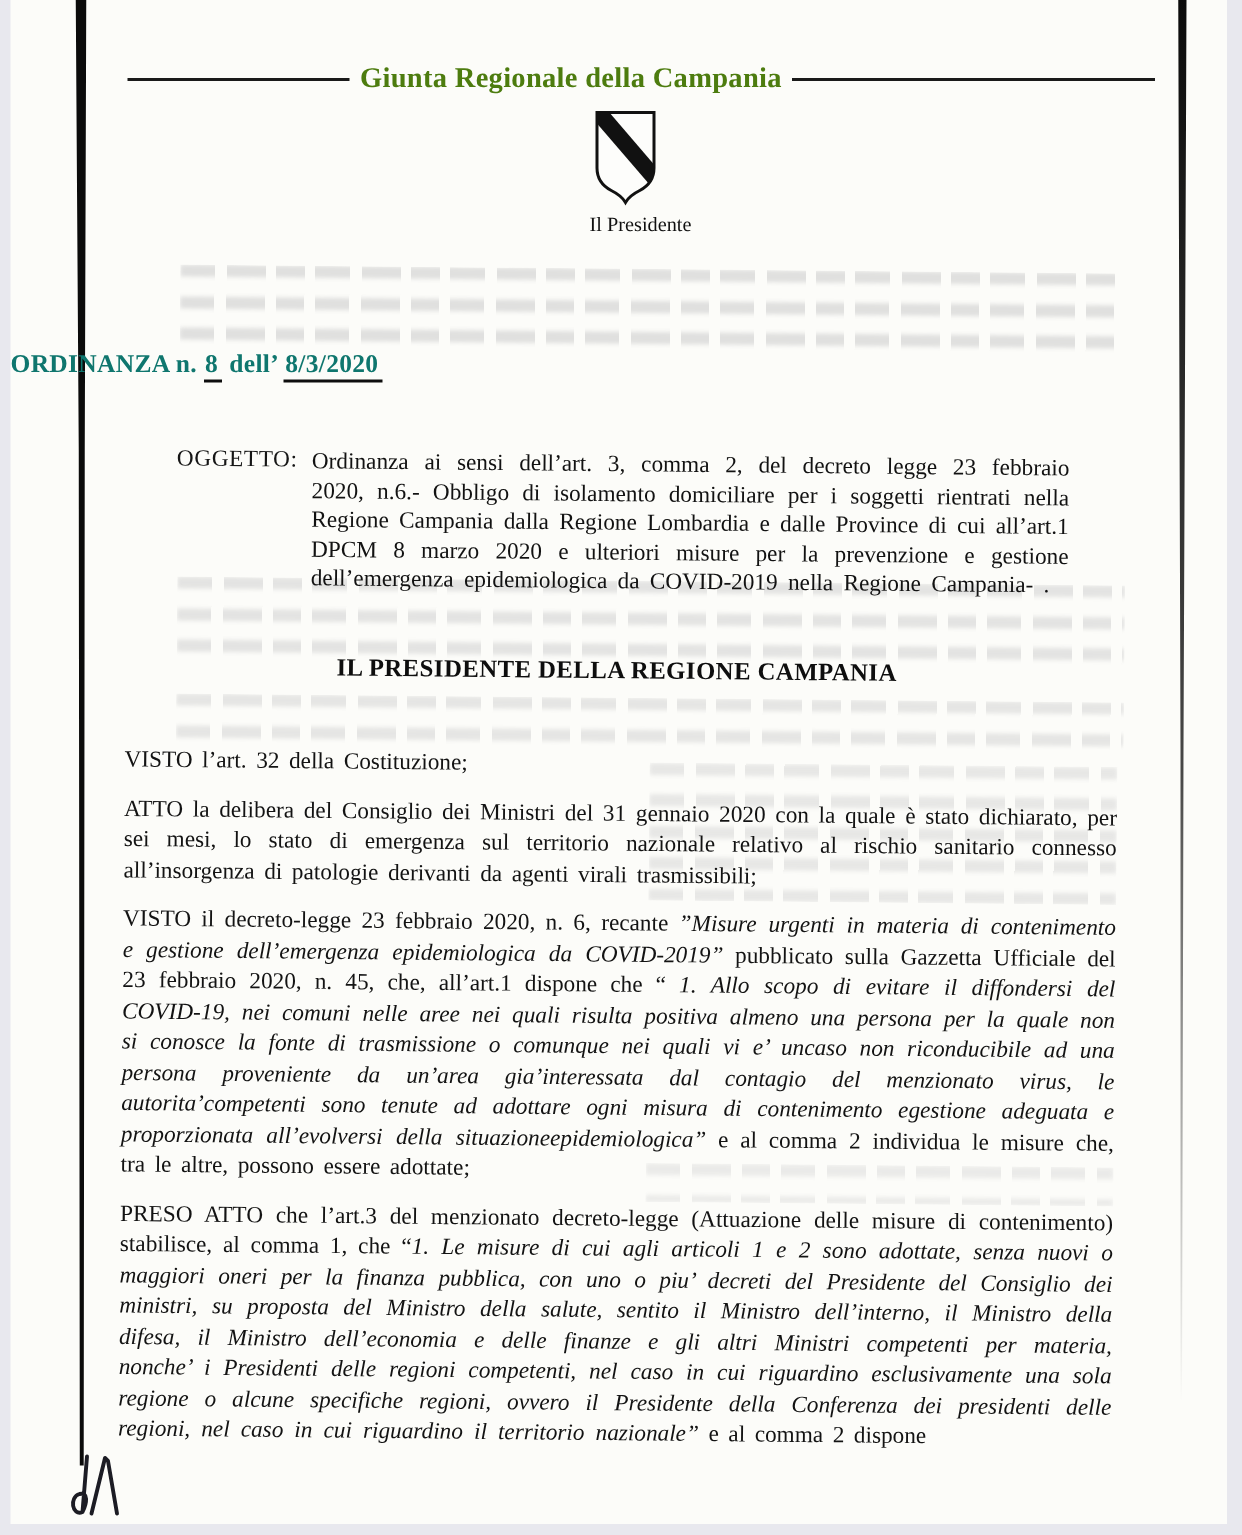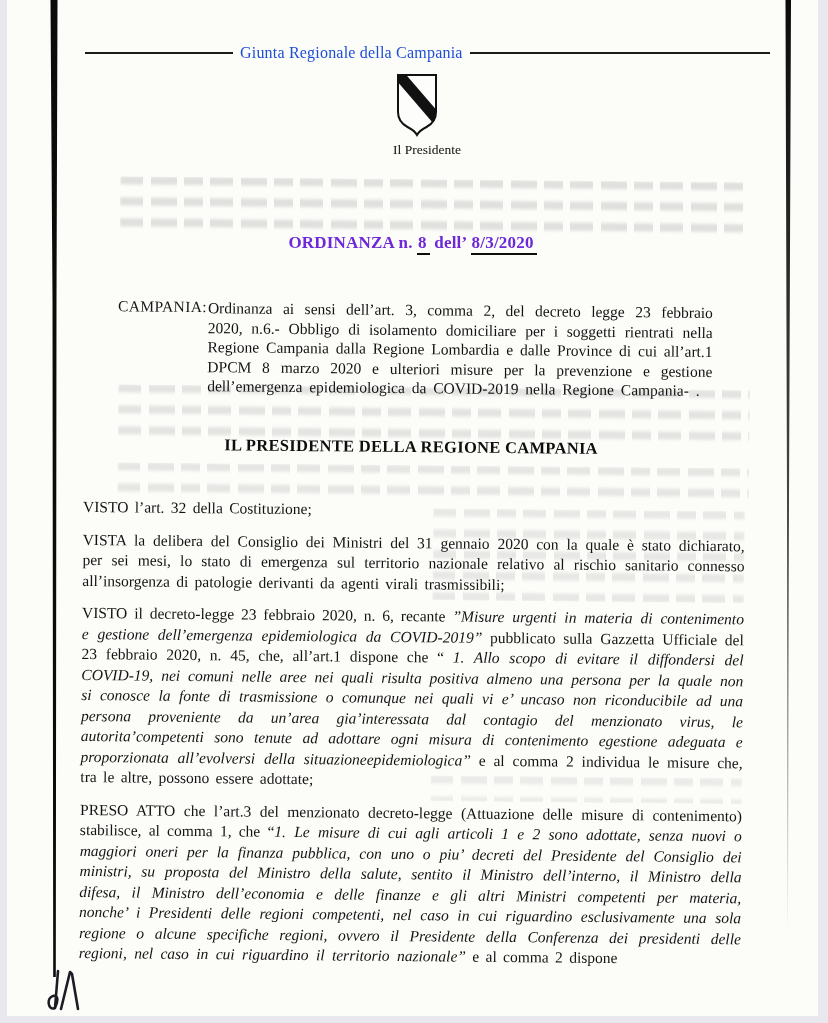--- a/index.html
+++ b/index.html
@@ -23,22 +23,22 @@
   .edge-right{left:774px;}
   
   .masthead{
     position:absolute;left:0;top:40px;width:811px;height:26px;
     display:flex;align-items:center;
   }
   .rule{height:2px;background:#1a1a1a;}
   .rule-left{margin-left:78px;width:148px;}
   .rule-right{flex:1;margin-right:48px;}
   .masthead-title{
-    font-size:16px;letter-spacing:.2px;
-    padding:0 7px;white-space:nowrap;color:#1d4ed8;
+    font-size:19px;letter-spacing:.2px;
+    padding:0 7px;white-space:nowrap;color:#4d7c0f;font-weight:bold;
   }
   .crest{position:absolute;left:388px;top:72px;width:44px;height:66px;}
   .office-line{
     position:absolute;left:0;top:142px;width:840px;
     text-align:center;font-size:13.5px;color:#101010;
   }
   
   .ghost{
     position:absolute;
     background:repeating-linear-gradient(180deg,rgba(96,96,104,.6) 0 8px,transparent 8px 21px);
@@ -48,22 +48,22 @@
     opacity:.30;
   }
   .ghost-a{left:112px;top:176px;width:628px;height:56px;}
   .ghost-b{left:112px;top:384px;width:632px;height:58px;opacity:.26;}
   .ghost-c{left:112px;top:462px;width:632px;height:34px;opacity:.24;}
   .ghost-d{left:428px;top:505px;width:312px;height:92px;opacity:.22;}
   .ghost-e{left:428px;top:772px;width:312px;height:26px;opacity:.18;}
   
   .ord-title{
     position:absolute;left:0;top:233px;width:811px;
-    text-align:center;font-weight:bold;font-size:17px;
-    letter-spacing:.2px;color:#6d28d9;
+    font-weight:bold;font-size:17px;
+    letter-spacing:.2px;color:#0f766e;
   }
   .u{border-bottom:2px solid #0e0e0e;padding:0 3px 1px 1px;}
   
   .content-tilt{
     position:absolute;left:0;top:0;width:811px;height:1016px;
     transform:rotate(.55deg);transform-origin:80px 300px;
   }
   .subject-row{position:absolute;left:111px;top:297px;width:600px;}
   .subject-label{
     position:absolute;left:0;top:0;font-size:15.5px;letter-spacing:.4px;
@@ -136,29 +136,29 @@
 
   <div class="content-tilt">
 
     <div class="ghost ghost-a"></div>
     <div class="ghost ghost-b"></div>
     <div class="ghost ghost-c"></div>
     <div class="ghost ghost-d"></div>
     <div class="ghost ghost-e"></div>
 
     <div class="subject-row">
-      <div class="subject-label">CAMPANIA:</div>
+      <div class="subject-label">OGGETTO:</div>
       <div class="subject-text">Ordinanza ai sensi dell’art. 3, comma 2, del decreto legge 23 febbraio 2020, n.6.- Obbligo di isolamento domiciliare per i soggetti rientrati nella Regione Campania dalla Regione Lombardia e dalle Province di cui all’art.1 DPCM 8 marzo 2020 e ulteriori misure per la prevenzione e  gestione dell’emergenza epidemiologica da COVID-2019 nella Regione Campania- .</div>
     </div>
 
     <div class="section-heading">IL PRESIDENTE DELLA REGIONE CAMPANIA</div>
 
     <div class="paragraphs">
         <p class="body-paragraph"><span class="seg-bold">VISTO</span><span class="seg-normal"> l’art. 32 della Costituzione;</span></p>
-        <p class="body-paragraph"><span class="seg-bold">VISTA</span><span class="seg-normal"> la delibera del Consiglio dei Ministri del 31 gennaio 2020 con la quale è stato dichiarato, per sei mesi, lo stato di emergenza sul territorio nazionale relativo al rischio sanitario connesso all’insorgenza di patologie derivanti da agenti virali trasmissibili;</span></p>
+        <p class="body-paragraph"><span class="seg-bold">ATTO</span><span class="seg-normal"> la delibera del Consiglio dei Ministri del 31 gennaio 2020 con la quale è stato dichiarato, per sei mesi, lo stato di emergenza sul territorio nazionale relativo al rischio sanitario connesso all’insorgenza di patologie derivanti da agenti virali trasmissibili;</span></p>
         <p class="body-paragraph"><span class="seg-bold">VISTO</span><span class="seg-normal"> il decreto-legge 23 febbraio 2020, n. 6, recante </span><span class="seg-italic">”Misure urgenti in materia di contenimento e gestione dell’emergenza epidemiologica da COVID-2019”</span><span class="seg-normal"> pubblicato sulla Gazzetta Ufficiale del 23 febbraio 2020, n. 45, che, all’art.1 dispone che “  </span><span class="seg-italic">1. Allo scopo di evitare il diffondersi del COVID-19, nei comuni  nelle aree nei quali risulta positiva almeno una persona per la quale non si conosce la fonte di trasmissione o comunque nei quali vi e’ uncaso non riconducibile ad una persona proveniente da un’area gia’interessata dal contagio del menzionato virus,  le autorita’competenti sono tenute ad adottare ogni misura di contenimento egestione adeguata e proporzionata all’evolversi della situazioneepidemiologica”</span><span class="seg-normal"> e al comma 2 individua le misure che, tra le altre, possono essere adottate;</span></p>
         <p class="body-paragraph"><span class="seg-bold">PRESO ATTO</span><span class="seg-normal"> che l’art.3 del menzionato decreto-legge (Attuazione delle misure di contenimento) stabilisce, al comma 1,  che  “</span><span class="seg-italic">1. Le misure di cui agli articoli 1 e 2 sono adottate, senza  nuovi o maggiori oneri per la finanza pubblica, con uno o piu’ decreti  del Presidente del Consiglio dei ministri, su proposta del Ministro della salute, sentito il Ministro dell’interno, il Ministro  della difesa, il Ministro dell’economia e delle finanze e gli altri Ministri competenti per materia, nonche’  i  Presidenti  delle  regioni competenti, nel caso in cui riguardino esclusivamente una  sola regione o alcune  specifiche  regioni,  ovvero  il  Presidente  della  Conferenza dei presidenti delle regioni, nel caso in  cui  riguardino il territorio nazionale”</span><span class="seg-normal"> e al comma 2 dispone</span></p>
       </div>
   </div>
 
   <svg class="paraph-svg" width="38" height="50" viewBox="0 0 38 50">
     <g fill="none" stroke="#1c1c24" stroke-width="2.6" stroke-linecap="round" stroke-linejoin="round">
       <path d="M13,5 C12,17 11,30 10,42 C3,45 1,32 8,30 C14,28.5 13,36 10,42"></path>
       <path d="M16,43 L25,6 L27,8 L33,43"></path>
     </g>

